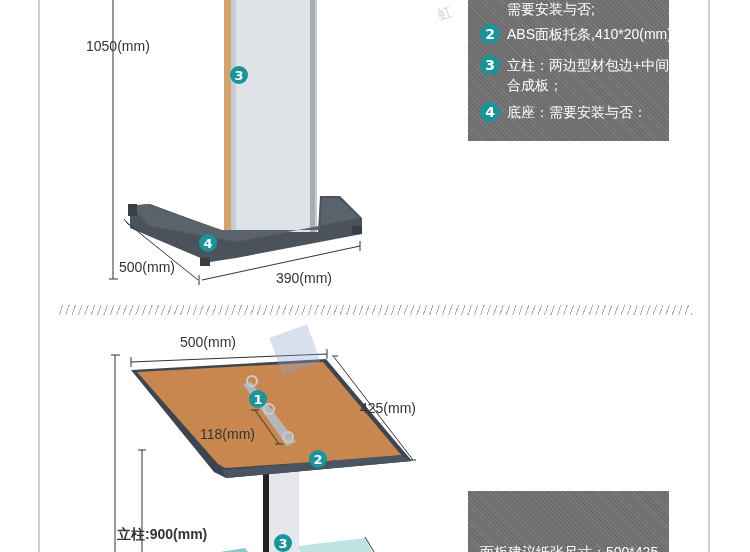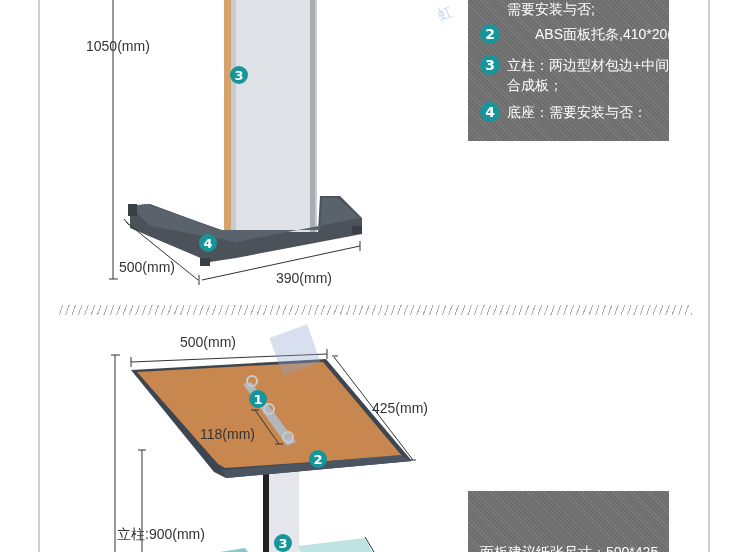--- a/index.html
+++ b/index.html
@@ -83,21 +83,21 @@
   <div class="badge" style="left:230px; top:66px;">3</div>
   <div class="badge" style="left:199px; top:234px;">4</div>
 </div>
 
 <div class="info-panel" style="top:0; height:141px;">
   <div class="info-item" style="top:0;">
     <div class="info-text" style="top:-2px;">需要安装与否;</div>
   </div>
   <div class="info-item" style="top:23px;">
     <div class="badge" style="top:1px;">2</div>
-    <div class="info-text" style="top:0;margin-left:28px;">ABS面板托条,410*20(mm);</div>
+    <div class="info-text" style="top:0;">ABS面板托条,410*20(mm);</div>
   </div>
   <div class="info-item" style="top:54px;">
     <div class="badge" style="top:1px;">3</div>
     <div class="info-text" style="top:0;">立柱：两边型材包边+中间</div>
     <div class="info-text" style="top:20px;text-align:center;">合成板；</div>
   </div>
   <div class="info-item" style="top:101px;">
     <div class="badge" style="top:1px;">4</div>
     <div class="info-text" style="top:0;">底座：需要安装与否：</div>
   </div>
@@ -140,23 +140,23 @@
     <line x1="275" y1="444" x2="283" y2="444" stroke="#333" stroke-width="1"></line>
 
     <rect x="275" y="330" width="40" height="40" fill="#8ea2cf" opacity="0.35" transform="rotate(-20 295 350)"></rect>
 
     <polygon points="298,546 365,538 372,552 300,552" fill="#bfe3e2"></polygon>
     <polygon points="220,552 245,548 248,552" fill="#8cc9c6"></polygon>
     <line x1="365" y1="537" x2="374" y2="552" stroke="#333" stroke-width="1"></line>
   </svg>
 
   <div class="dim-label" style="left:180px; top:334px;">500(mm)</div>
-  <div class="dim-label" style="left:372px; top:400px;">425(mm)</div>
+  <div class="dim-label" style="left:360px; top:400px;">425(mm)</div>
   <div class="dim-label" style="left:200px; top:426px;">118(mm)</div>
-  <div class="dim-label" style="left:117px; top:526px;">立柱:900(mm)</div>
+  <div class="dim-label" style="left:117px; top:526px;font-weight:bold;">立柱:900(mm)</div>
 
   <div class="badge" style="left:249px; top:390px;">1</div>
   <div class="badge" style="left:309px; top:450px;">2</div>
   <div class="badge" style="left:274px; top:534px;">3</div>
 </div>
 
 <div class="info-panel" style="top:491px; height:61px;">
   <div class="info-text" style="left:12px; top:50px;">面板建议纸张尺寸：500*425</div>
 </div>
 

